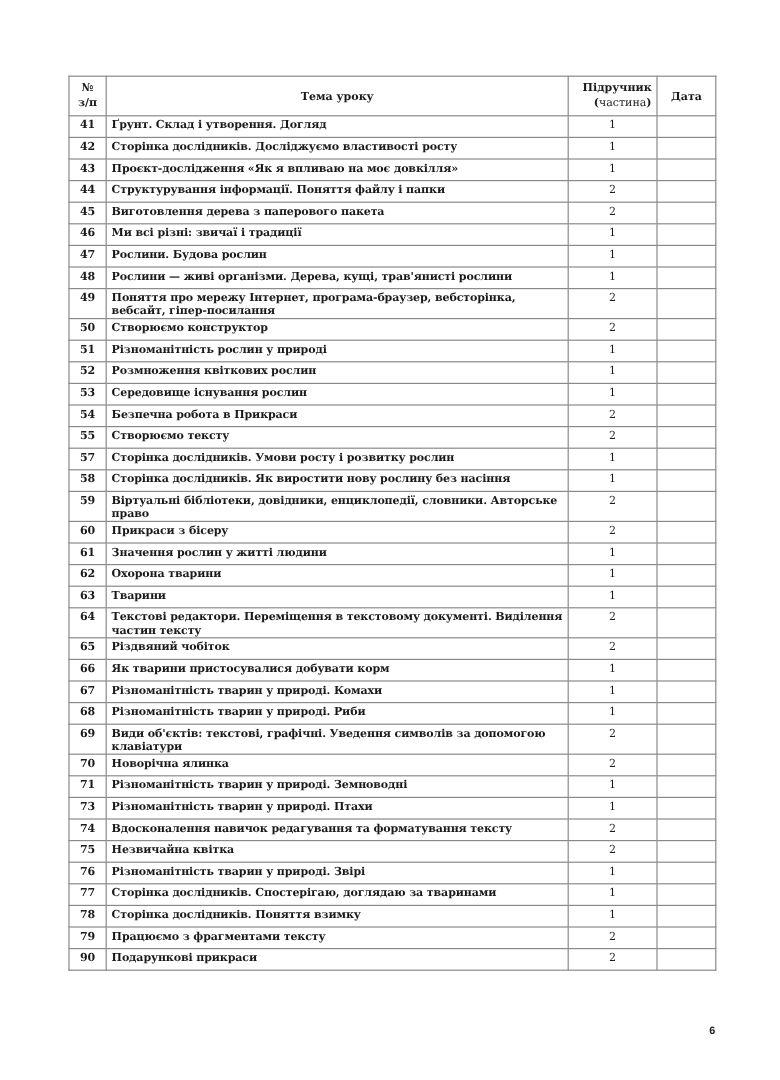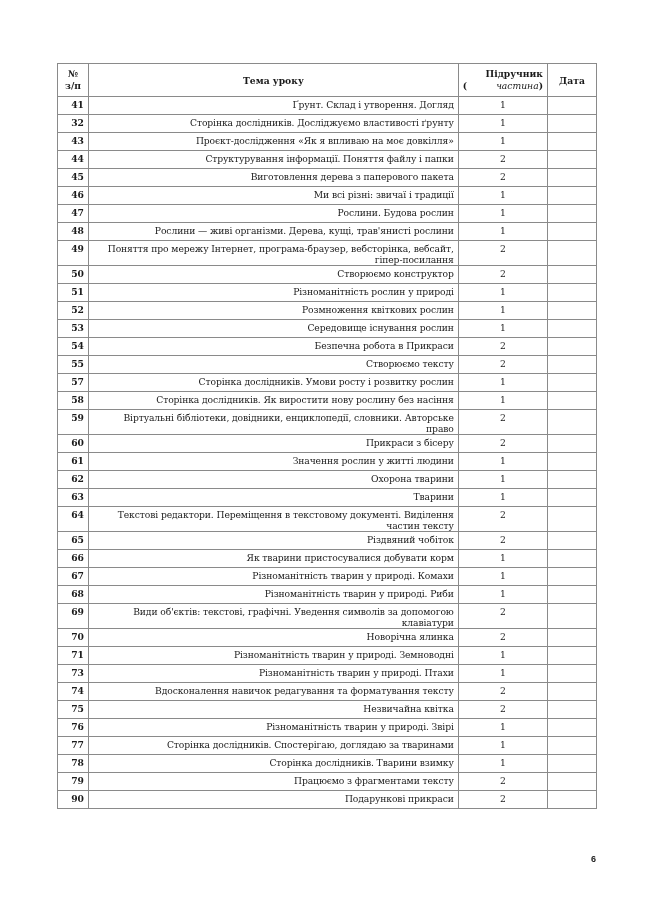--- a/index.html
+++ b/index.html
@@ -9,24 +9,24 @@
   table.lessons { position: absolute; left: 57px; top: 63px; width: 540px;
     border-collapse: collapse; font-size: 9.2px; line-height: 11px; }
   table.lessons td, table.lessons th { border: 1px solid #8a8a8a; padding: 0 4px; vertical-align: top; }
   table.lessons { border: 1.5px solid #6a6a6a; }
   th { font-weight: bold; text-align: center; vertical-align: middle !important; height: 32px; }
   th.num { width: 22px; line-height: 12px; }
   th.topic { }
   th.book { width: 65px; line-height: 12px; text-align: right; }
   th.date { width: 40px; }
   td { height: 15px; padding-top: 2px !important; }
-  td.num { text-align: right; font-weight: bold; }
-  td.topic { text-align: right; letter-spacing: -0.1px; }
+  td.num { text-align: center; font-weight: bold; }
+  td.topic { text-align: left; letter-spacing: -0.1px; font-weight: bold; }
   td.book { text-align: center; }
-  .it { font-style: italic; font-weight: normal; padding-left: 29px; }
+  .it { font-weight: normal; }
   .page-number { position: absolute; left: 591px; top: 854px; font-family: "Liberation Sans", sans-serif;
     font-weight: bold; font-size: 9px; color: #222; }
 </style>
 </head>
 <body>
 
 <div class="page">
   <table class="lessons">
     <thead>
       <tr>
@@ -43,22 +43,22 @@
       </tr>
     </thead>
     <tbody id="rows">
         <tr>
     <td class="num">41</td>
     <td class="topic">Ґрунт. Склад і утворення. Догляд</td>
     <td class="book">1</td>
     <td class="date"></td>
   </tr>
         <tr>
-    <td class="num">32</td>
-    <td class="topic">Сторінка дослідників. Досліджуємо властивості ґрунту</td>
+    <td class="num">42</td>
+    <td class="topic">Сторінка дослідників. Досліджуємо властивості росту</td>
     <td class="book">1</td>
     <td class="date"></td>
   </tr>
         <tr>
     <td class="num">43</td>
     <td class="topic">Проєкт-дослідження «Як я впливаю на моє довкілля»</td>
     <td class="book">1</td>
     <td class="date"></td>
   </tr>
         <tr>
@@ -248,21 +248,21 @@
     <td class="date"></td>
   </tr>
         <tr>
     <td class="num">77</td>
     <td class="topic">Сторінка дослідників. Спостерігаю, доглядаю за тваринами</td>
     <td class="book">1</td>
     <td class="date"></td>
   </tr>
         <tr>
     <td class="num">78</td>
-    <td class="topic">Сторінка дослідників. Тварини взимку</td>
+    <td class="topic">Сторінка дослідників. Поняття взимку</td>
     <td class="book">1</td>
     <td class="date"></td>
   </tr>
         <tr>
     <td class="num">79</td>
     <td class="topic">Працюємо з фрагментами тексту</td>
     <td class="book">2</td>
     <td class="date"></td>
   </tr>
         <tr>

